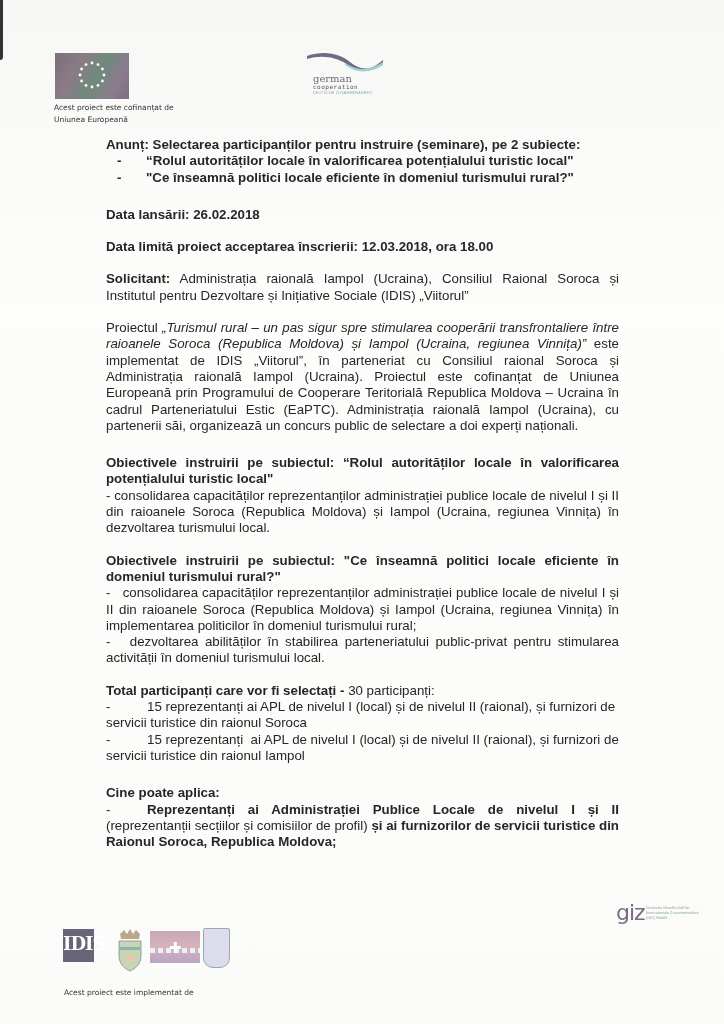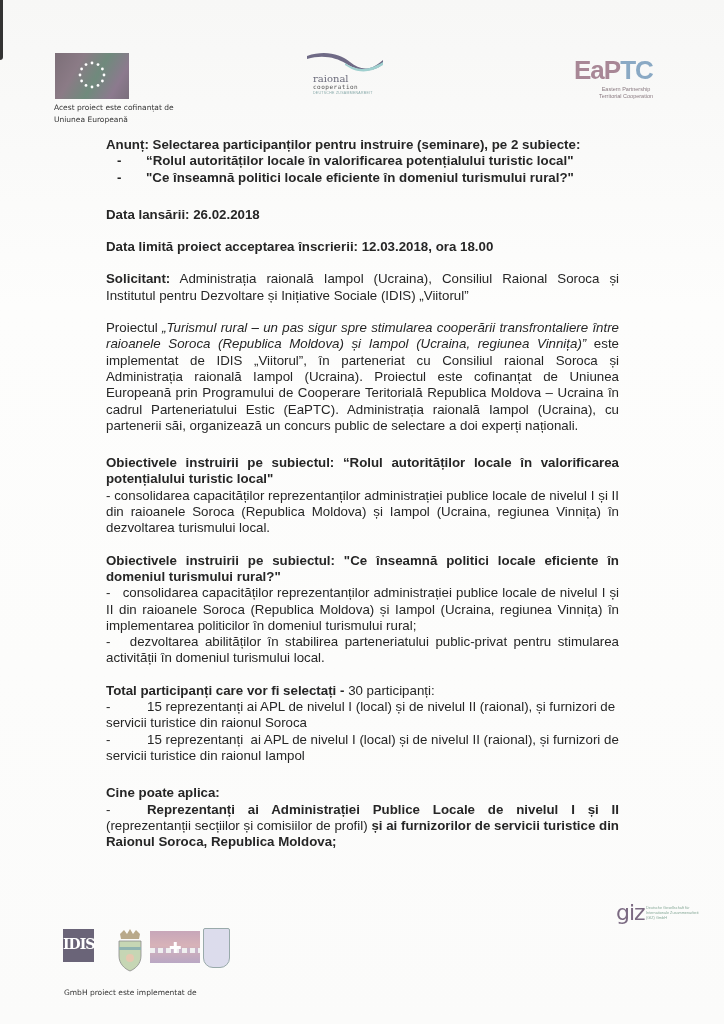--- a/index.html
+++ b/index.html
@@ -34,21 +34,21 @@
   .i { font-style:italic; }
   p { margin:0; }
   .title-line { font-weight:bold; }
   .subj { font-weight:bold; padding-left:11px; display:flex; }
   .subj .dash { width:29px; flex:none; }
   .just { text-align:justify; }
   .tabdash { display:inline-block; width:41px; }
 
   
   .footer-logos { position:absolute; left:63px; top:928px; height:42px; }
-  .idis { position:absolute; left:0; top:1px; width:31px; height:33px; background:#6a6478; color:#fff; font-family:"DejaVu Serif", serif; font-size:14px; font-weight:bold; text-align:center; line-height:30px; letter-spacing:-1px; }
+  .idis { position:absolute; left:0; top:1px; width:31px; height:33px; background:#6a6478; color:#fff; font-family:"DejaVu Serif", serif; font-size:18px; font-weight:bold; text-align:center; line-height:30px; letter-spacing:-1px; }
   .crest { position:absolute; left:53px; top:0; width:28px; height:44px; }
   .flag2 { position:absolute; left:87px; top:3px; width:50px; height:32px; background:linear-gradient(180deg,#c7a6b9 0%,#d7b2b8 45%,#b9a7c4 100%); }
   .flag2 .wv { position:absolute; left:0; top:17px; width:50px; height:5px; background:repeating-linear-gradient(90deg,#f0f0f0 0 5px,#c9b4c9 5px 8px); }
   .flag2 .cross { position:absolute; left:19px; top:9px; color:#fff; font-size:15px; line-height:15px; }
   .crest2 { position:absolute; left:140px; top:0; width:25px; height:38px; background:#dcdcec; border:1px solid #9aa; border-radius:2px 2px 10px 10px; }
   .footer-caption { position:absolute; left:64px; top:988px; font-size:7.5px; color:#333; font-family:"DejaVu Sans", sans-serif; }
   .giz { position:absolute; left:608px; top:902px;margin-left:8px; }
   .giz .g { font-family:"DejaVu Sans", sans-serif; font-size:22px; color:#7b6a82; letter-spacing:-1px; line-height:22px; }
   .giz .t { position:absolute; left:30px; top:4px; font-size:3.8px; line-height:5px; color:#8a9; width:60px; }
 </style>
@@ -79,32 +79,25 @@
   <div class="eu-caption">
     <div>Acest proiect este cofinanțat de</div>
     <div>Uniunea Europeană</div>
   </div>
 
   <div class="german-logo">
     <svg class="wave" viewBox="0 0 80 24">
       <path d="M2 6 C 20 0, 35 4, 45 12 S 65 22, 78 10 L 78 14 C 65 26, 48 18, 40 13 S 18 4, 2 9 Z" fill="#6f6a86"></path>
       <path d="M40 13 C 50 20, 62 22, 78 12 L 78 15 C 62 25, 50 22, 40 15 Z" fill="#9fd0cf"></path>
     </svg>
-    <div class="gname">raional</div>
+    <div class="gname">german</div>
     <div class="gcoop">cooperation</div>
     <div class="gsub">DEUTSCHE ZUSAMMENARBEIT</div>
   </div>
 
-  <div class="eaptc-logo">
-    <div class="mark"><span>EaP</span><span class="c">TC</span></div>
-    <div class="sub">
-      <div>Eastern Partnership</div>
-      <div>Territorial Cooperation</div>
-    </div>
-  </div>
 
   <div class="content">
     <p class="title-line">Anunț: Selectarea participanților pentru instruire (seminare), pe 2 subiecte:</p>
     <div class="subj">
       <span class="dash">-</span>
       <span>“Rolul autorităților locale în valorificarea potențialului turistic local"</span>
     </div>
     <div class="subj">
       <span class="dash">-</span>
       <span>"Ce înseamnă politici locale eficiente în domeniul turismului rural?"</span>
@@ -149,19 +142,19 @@
       <path d="M3 13 L25 13 L25 28 C25 36 19 41 14 43 C9 41 3 36 3 28 Z" fill="#c6d6b4" stroke="#8a8a8a" stroke-width="0.8"></path>
       <path d="M3 19 L25 19 L25 22 L3 22 Z" fill="#8fb3b0"></path>
       <circle cx="14" cy="30" r="4" fill="#e6c8b0"></circle>
     </svg>
     <div class="flag2">
       <div class="wv"></div>
       <div class="cross">✚</div>
     </div>
     <div class="crest2"></div>
   </div>
-  <div class="footer-caption">GmbH proiect este implementat de</div>
+  <div class="footer-caption">Acest proiect este implementat de</div>
 
   <div class="giz">
     <div class="g">giz</div>
     <div class="t">Deutsche Gesellschaft für Internationale Zusammenarbeit (GIZ) GmbH</div>
   </div>
 </div>
 
 </body></html>

